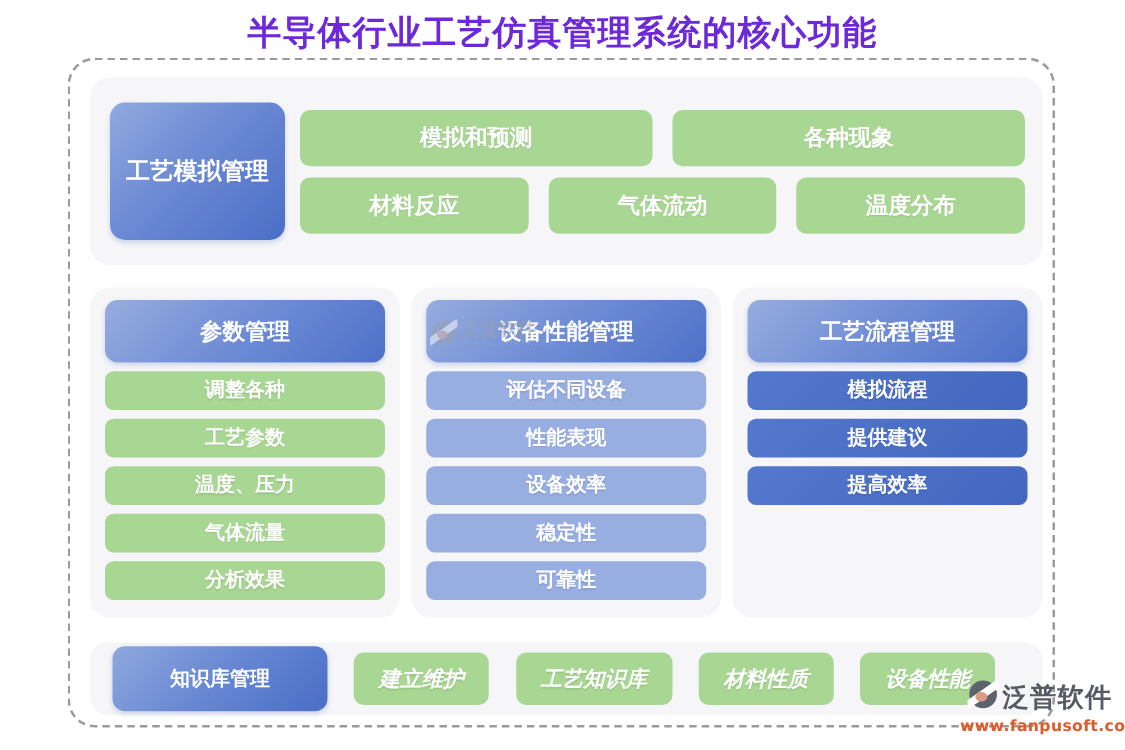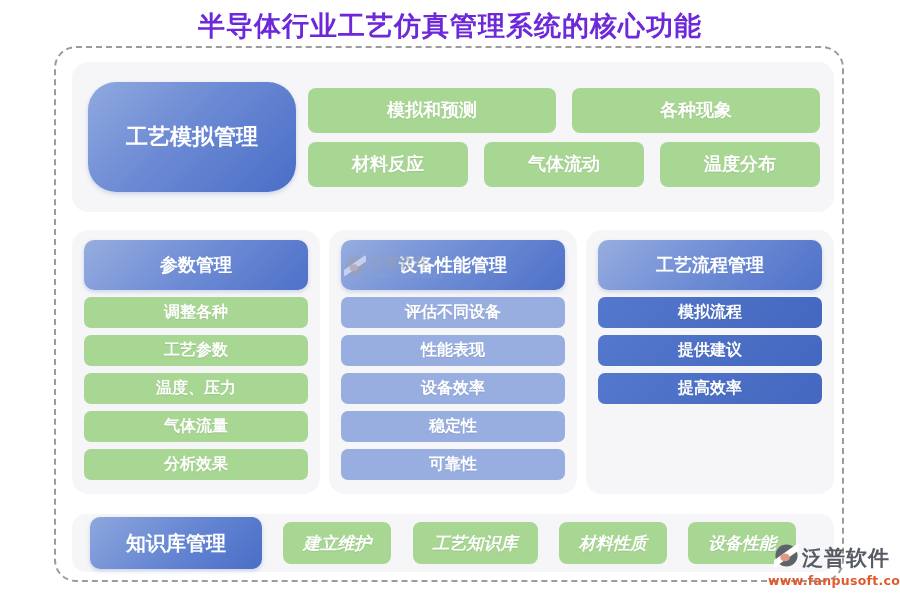--- a/index.html
+++ b/index.html
@@ -10,23 +10,23 @@
            font-size:27px; font-weight:800; color:#6d28d9; letter-spacing:1px; }
 
   .frame { position:absolute; left:54px; top:46px; width:790px; height:536px;
            border:2px dashed #9b9b9b; border-radius:22px; }
 
   .panel { position:absolute; background:#f6f6f8; border-radius:16px; }
 
   
   .panel-top { left:16px; top:14px; width:762px; height:150px;
                display:flex; align-items:center; padding:0 14px 0 16px; }
-  .bigbox { flex-shrink:0; width:208px; height:110px; border-radius:28px;
+  .bigbox { flex-shrink:0; width:140px; height:110px; border-radius:12px;
             background:linear-gradient(135deg,#90a9de 0%,#6c8ad4 45%,#4a6ec7 100%);
-            color:#fff; font-size:22px; font-weight:700;
+            color:#fff; font-size:19px; font-weight:700;
             display:flex; align-items:center; justify-content:center;
             box-shadow:0 2px 4px rgba(80,110,190,.25); }
   .top-right { flex:1; margin-left:12px; display:flex; flex-direction:column; gap:9px; }
   .top-row { display:flex; gap:16px; }
   .gbox { flex:1; height:45px; border-radius:8px; background:#a8d693;
           color:#fff; font-size:18px; font-weight:700;
           display:flex; align-items:center; justify-content:center;
           text-shadow:0 1px 1px rgba(0,0,0,.08); }
 
   
@@ -45,21 +45,21 @@
   .item-green { background:#a8d693; }
   .item-lblue { background:#98aee0; }
   .item-sblue { background:linear-gradient(135deg,#5478cd,#4467bf);text-align:center; }
 
   
   .panel-bottom { left:16px; top:466px; width:762px; height:58px; border-radius:14px;
                   display:flex; align-items:center; justify-content:space-between;
                   padding:0 38px 0 18px; }
   .kb-header { width:172px; height:52px; border-radius:10px;
                background:linear-gradient(135deg,#8ea7dd 0%,#6787d3 50%,#4a6ec7 100%);
-               color:#fff; font-size:20px; font-weight:700;
+               color:#fff; font-size:16px; font-weight:700;
                display:flex; align-items:center; justify-content:center;
                box-shadow:0 2px 4px rgba(80,110,190,.25); }
   .kb-item { height:42px; border-radius:8px; background:#a8d693; padding:0 20px;
              color:#fff; font-size:17px; font-weight:700;
              display:flex; align-items:center; justify-content:center;
              text-shadow:0 1px 1px rgba(0,0,0,.08);font-style:italic; }
 
   
   .watermark { position:absolute; left:344px; top:255px; display:flex; align-items:flex-start;
                opacity:.5; pointer-events:none; }

